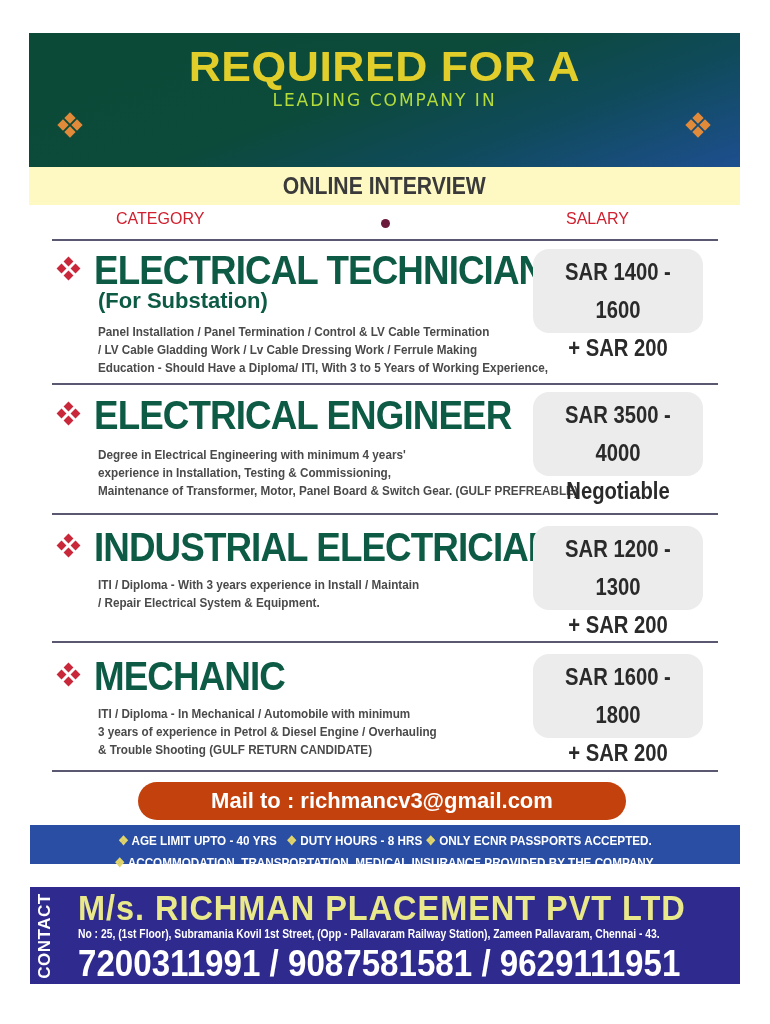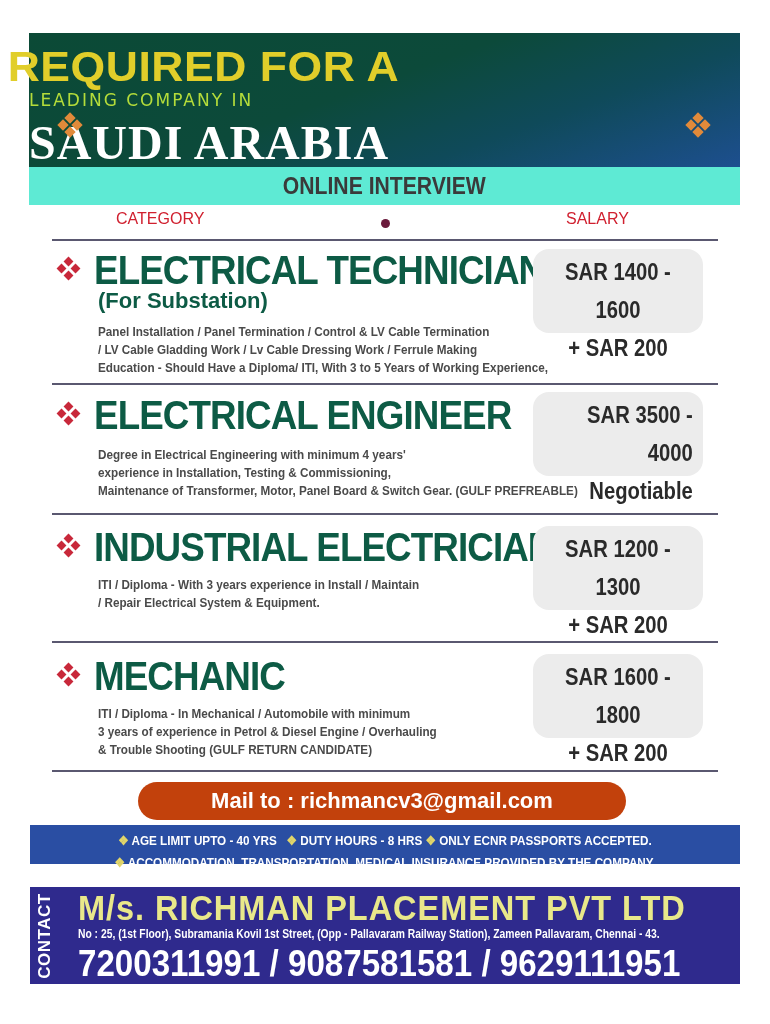--- a/index.html
+++ b/index.html
@@ -2,21 +2,21 @@
 <html><head>
 <meta charset="utf-8">
 <style>
   * { box-sizing: border-box; margin: 0; padding: 0; }
   html, body { width: 770px; height: 1024px; background: #ffffff; overflow: hidden; }
   body { position: relative; font-family: "Liberation Sans", sans-serif; }
 
   .header {
     position: absolute; left: 29px; top: 33px; width: 711px; height: 134px;
     background: linear-gradient(160deg, #0b4a36 0%, #0c4a3a 45%, #0f4a5a 70%, #1d4f8f 100%);
-    text-align: left;
+    text-align: center;
   }
   .h-line1 {
     position: absolute; left: 0; right: 0; top: 10px;
     font-family: "Liberation Sans", sans-serif; font-weight: 900; font-size: 42px;
     color: #e1ce2a; letter-spacing: 0.5px; transform: scaleX(1.06);
   }
   .h-line2 {
     position: absolute; left: 0; right: 0; top: 57px;
     font-family: "DejaVu Sans", sans-serif; font-size: 17px; font-weight: normal;
     color: #b4dc3a; letter-spacing: 2px;
@@ -32,21 +32,21 @@
   .deco span {
     position: absolute; width: 8px; height: 8px; background: #e18a3a; transform: rotate(45deg);
   }
   .deco .a { left: 7px; top: 0; }
   .deco .b { left: 0; top: 7px; }
   .deco .c { left: 14px; top: 7px; }
   .deco .d { left: 7px; top: 14px; }
 
   .interview-band {
     position: absolute; left: 29px; top: 167px; width: 711px; height: 38px;
-    background: #5eead4; text-align: center;
+    background: #fef9c3; text-align: center;
     font-weight: bold; font-size: 23px; color: #3a3a3a; line-height: 38px;
     transform-origin: center;
   }
   .interview-band span { display: inline-block; transform: scaleX(0.92); }
 
   .col-head {
     position: absolute; top: 210px; font-weight: normal; font-size: 16px; color: #d0202f;
   }
   .col-cat { left: 116px; }
   .col-sal { left: 566px; }
@@ -126,21 +126,20 @@
     font-weight: bold; font-size: 36px; color: #ffffff; white-space: nowrap;
     transform: scaleX(0.92); transform-origin: left;
   }
 </style>
 </head>
 <body>
 
 <div class="header">
   <div class="h-line1">REQUIRED FOR A</div>
   <div class="h-line2">LEADING COMPANY IN</div>
-  <div class="h-line3">SAUDI ARABIA</div>
   <div class="deco" style="left:30px; top:81px;">
     <span class="a"></span>
       <span class="b"></span>
       <span class="c"></span>
       <span class="d"></span>
   </div>
   <div class="deco" style="left:658px; top:81px;">
     <span class="a"></span>
       <span class="b"></span>
       <span class="c"></span>
@@ -187,21 +186,21 @@
       <span class="c"></span>
       <span class="d"></span>
     </div>
   <div class="job-title">ELECTRICAL ENGINEER</div>
   <div class="job-desc" style="top:53px;">
     <div>Degree in Electrical Engineering with minimum 4 years'</div>
     <div>experience in Installation, Testing &amp; Commissioning,</div>
     <div>Maintenance of Transformer, Motor, Panel Board &amp; Switch Gear. (GULF PREFREABLE)</div>
   </div>
 </div>
-<div class="salary" style="top:392px;text-align:right;">
+<div class="salary" style="top:392px;">
   <div>SAR 3500 - 4000</div>
   <div>Negotiable</div>
 </div>
 
 <div class="rule" style="top:513px;"></div>
 
 <div class="job" style="top:525px; height:100px;">
   <div class="job-bullet">
       <span class="a"></span>
       <span class="b"></span>

